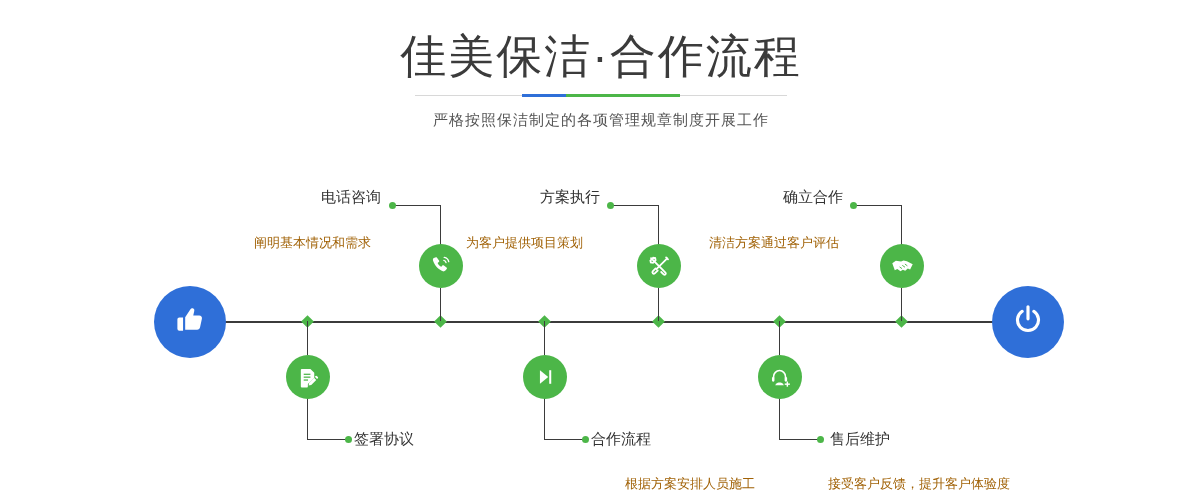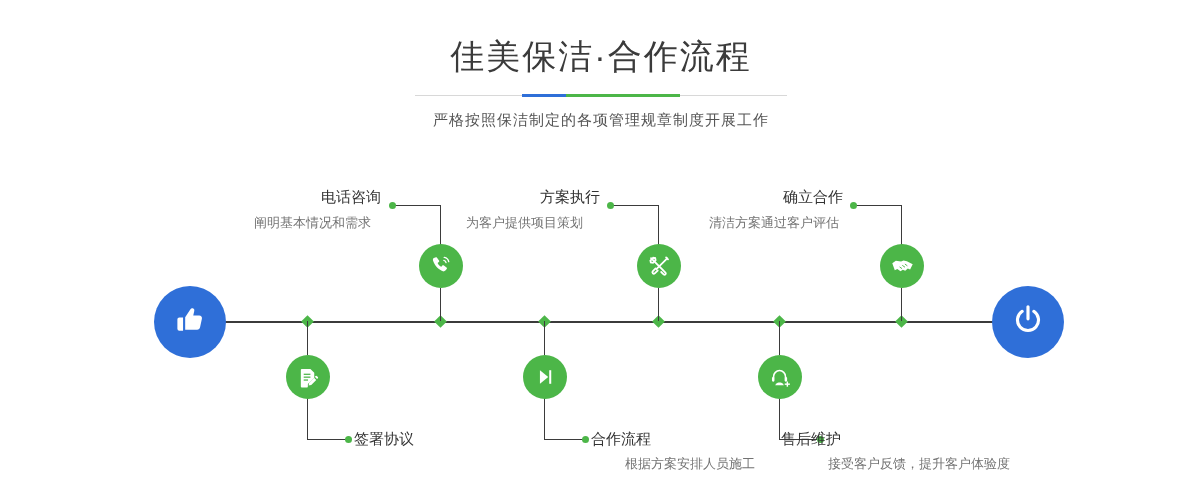--- a/index.html
+++ b/index.html
@@ -20,21 +20,21 @@
 
   
   .header {
     position: absolute;
     top: 34px;
     left: 0;
     width: 1202px;
     text-align: center;
   }
   .title {
-    font-size: 34px;
+    font-size: 46px;
     color: #3b3b3b;
     letter-spacing: 2px;
     font-weight: normal;
     line-height: 44px;
   }
   .rule-wrap {
     position: relative;
     width: 372px;
     height: 3px;
     margin: 16px auto 0 auto;
@@ -128,23 +128,24 @@
   .step-label {
     position: absolute;
     font-size: 15px;
     color: #333333;
     white-space: nowrap;
     line-height: 20px;
   }
   .step-desc {
     position: absolute;
     font-size: 13px;
-    color: #737373;
+    color: #a16207;
     white-space: nowrap;
     line-height: 18px;
+    margin-top: 20px;
   }
   .arrow-dot {
     position: absolute;
     width: 7px;
     height: 7px;
     border-radius: 50%;
     background: #4cb648;
   }
 </style>
 </head>
@@ -287,16 +288,16 @@
       <svg width="23" height="23" viewBox="0 0 24 24" fill="#ffffff">
         <path d="M4 11a7 7 0 0 1 14 0v1.2h-1.6V11a5.4 5.4 0 0 0-10.8 0v1.2H4V11z"></path>
         <rect x="3.1" y="11.4" width="2.6" height="5" rx="1.2"></rect>
         <rect x="16.3" y="11.4" width="2.6" height="5" rx="1.2"></rect>
         <path d="M7.4 18.6c1-1 2.3-1.5 3.6-1.5s2.6.5 3.6 1.5l.9 1.6H6.5l.9-1.6z"></path>
         <rect x="18.4" y="16.2" width="1.5" height="5.4"></rect>
         <rect x="16.4" y="18.2" width="5.4" height="1.5"></rect>
       </svg>
     </span>
   </div>
-  <div class="step-label" style="left:781px; top:429px;">售后维护</div>
+  <div class="step-label" style="left:830px; top:429px;">售后维护</div>
   <div class="step-desc" style="left:828px; top:455px;">接受客户反馈，提升客户体验度</div>
 
 </div>
 
 </body></html>

